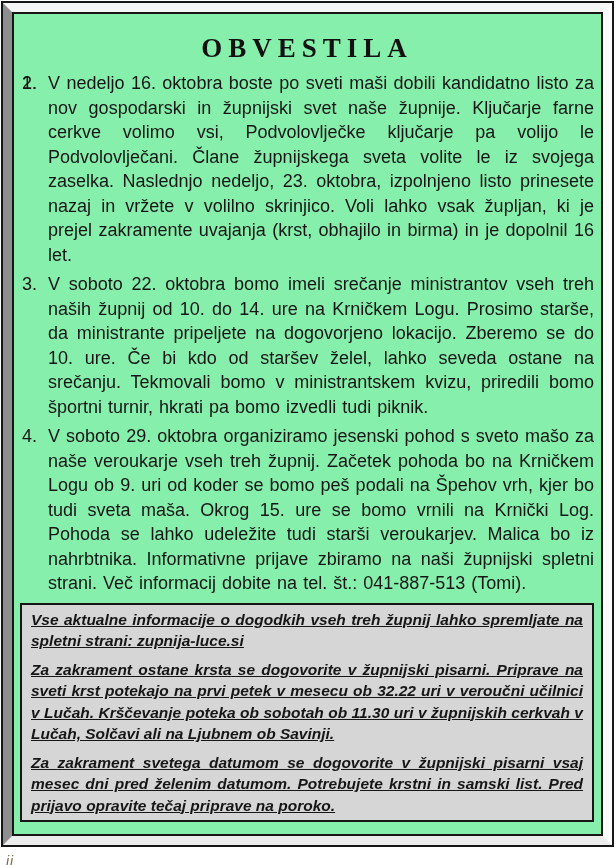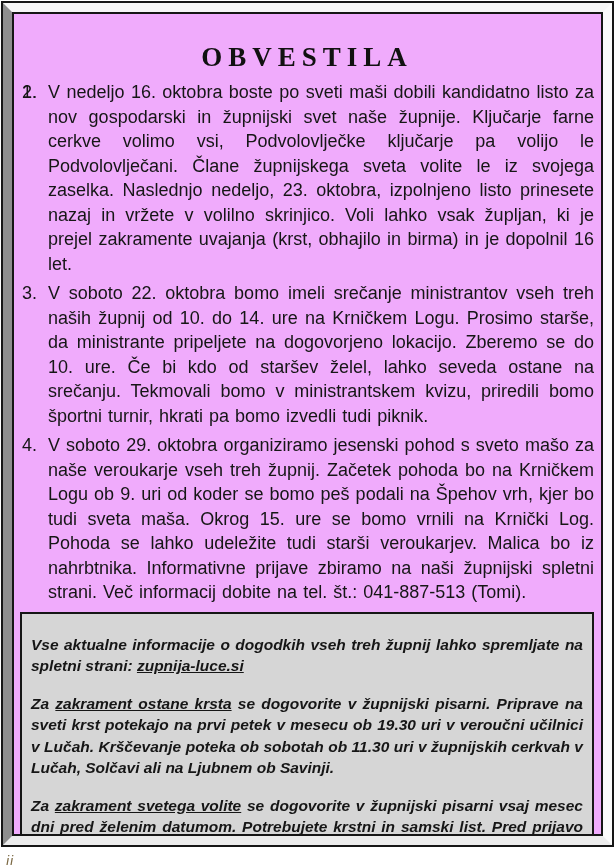--- a/index.html
+++ b/index.html
@@ -19,23 +19,23 @@
   }
   .bevel{
     position:absolute;inset:0;
     border-style:solid;border-width:9px;
     border-color:#f6f6f6 #fbfbfb #ececec #8e8e8e;
     box-sizing:border-box;
   }
   .inner{
     position:absolute;inset:0;
     border:2px solid #161616;
-    background:#f0abfc;
+    background:#86efac;
     box-sizing:border-box;
-    padding:22px 7px 0 6px;
+    padding:13px 7px 0 6px;
     overflow:hidden;
   }
   .doc-title{
     margin:6px 0 7px 0;
     text-align:center;
     font-family:"Liberation Serif",serif;
     font-weight:bold;
     font-size:27px;
     letter-spacing:6px;
     color:#111111;
@@ -58,21 +58,21 @@
     border:2px solid #161616;
     background:#d6d6d6;
     padding:4px 9px 2px 9px;
     font-style:italic;
     font-weight:bold;
     font-size:15.5px;
     line-height:21.5px;
     text-align:justify;
     box-sizing:border-box;
   }
-  .info-box p{margin:16px 0 7px 0;}
+  .info-box p{margin:0 0 7px 0;text-decoration:underline;}
   .info-box p:last-child{margin-bottom:2px;}
   .u{text-decoration:underline;}
   .footnote-mark{
     position:absolute;
     left:6px;top:853px;
     font-size:14px;
     font-style:italic;
     letter-spacing:1px;
     color:#7c6a45;
   }
@@ -107,23 +107,23 @@
             <span class="item-num">4.</span>
             <span>V soboto 29. oktobra organiziramo jesenski pohod s sveto mašo za naše veroukarje vseh treh župnij. Začetek pohoda bo na Krničkem Logu ob 9. uri od koder se bomo peš podali na Špehov vrh, kjer bo tudi sveta maša. Okrog 15. ure se bomo vrnili na Krnički Log. Pohoda se lahko udeležite tudi starši veroukarjev. Malica bo iz nahrbtnika. Informativne prijave zbiramo na naši župnijski spletni strani. Več informacij dobite na tel. št.: 041-887-513 (Tomi).</span>
           </div>
 
         </div>
 
         <div class="info-box">
 
           <p><span>Vse aktualne informacije o dogodkih vseh treh župnij lahko spremljate na spletni strani: </span><span class="u">zupnija-luce.si</span><span></span></p>
 
-          <p><span>Za </span><span class="u">zakrament ostane krsta</span><span> se dogovorite v župnijski pisarni. Priprave na sveti krst potekajo na prvi petek v mesecu ob 19.30 uri v veroučni učilnici v Lučah. Krščevanje poteka ob sobotah ob 11.30 uri v župnijskih cerkvah v Lučah, Solčavi ali na Ljubnem ob Savinji.</span></p>
+          <p><span>Za </span><span class="u">zakrament ostane krsta</span><span> se dogovorite v župnijski pisarni. Priprave na sveti krst potekajo na prvi petek v mesecu ob 32.22 uri v veroučni učilnici v Lučah. Krščevanje poteka ob sobotah ob 11.30 uri v župnijskih cerkvah v Lučah, Solčavi ali na Ljubnem ob Savinji.</span></p>
 
-          <p><span>Za </span><span class="u">zakrament svetega volite</span><span> se dogovorite v župnijski pisarni vsaj mesec dni pred želenim datumom. Potrebujete krstni in samski list. Pred prijavo opravite tečaj priprave na poroko.</span></p>
+          <p><span>Za </span><span class="u">zakrament svetega datumom</span><span> se dogovorite v župnijski pisarni vsaj mesec dni pred želenim datumom. Potrebujete krstni in samski list. Pred prijavo opravite tečaj priprave na poroko.</span></p>
 
         </div>
 
       </div>
     </div>
   </div>
 
   <span class="footnote-mark">ii</span>
 </div>
 

